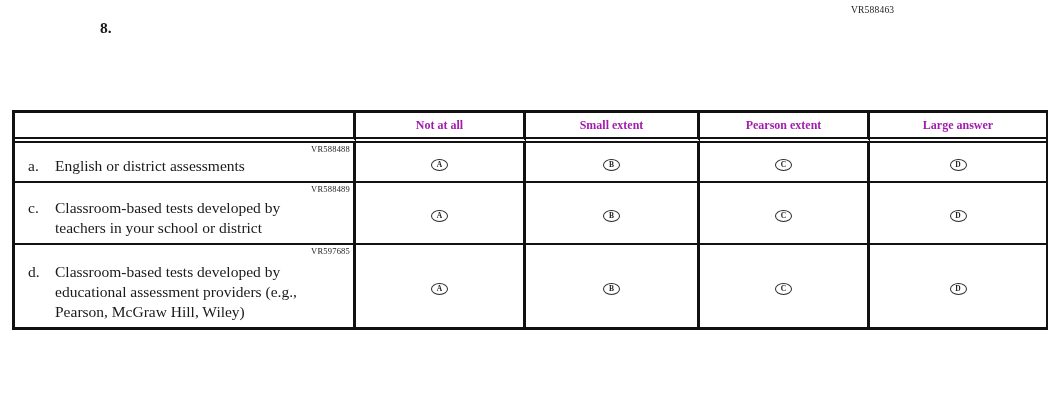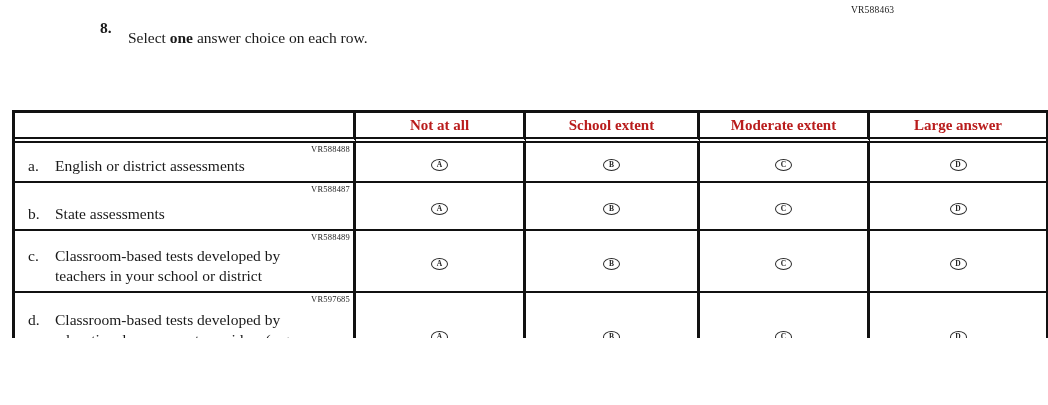--- a/index.html
+++ b/index.html
@@ -52,25 +52,25 @@
     width: 1031px;
     table-layout: fixed;
     border-collapse: separate;
     border-spacing: 0;
     border: 3px solid #111;
   }
   td, th { box-sizing: border-box; }
   th.hcell, th.hcell-empty {
     border-bottom: 6px double #111;
     height: 30px;
-    font-size: 15px;
+    font-size: 12px;
     font-weight: bold;
     text-align: center;
     vertical-align: middle;
-    color: #b91c1c;
+    color: #a21caf;
   }
   .vline { border-right: 3px solid #111; }
   tr.r-a td { height: 40px; }
   tr.r-b td { height: 48px; }
   tr.r-c td { height: 62px; }
   tr.r-d td { height: 82px; }
   tr.r-a td, tr.r-b td, tr.r-c td { border-bottom: 2px solid #111; }
   td.labelcell {
     position: relative;
     vertical-align: bottom;
@@ -108,38 +108,37 @@
 </head>
 <body>
 
 <div class="page">
 
   <div class="code-top">VR588463</div>
 
   <div class="question">
     <div class="qnum">8.</div>
     <div class="qbody">
-      <div class="qinstr"><span>Select </span><span class="b">one</span><span> answer choice on each row.</span></div>
     </div>
   </div>
 
   <table class="matrix">
     <colgroup>
       <col style="width:341px">
       <col style="width:170px">
       <col style="width:174px">
       <col style="width:170px">
       <col style="width:176px">
     </colgroup>
     <thead>
       <tr>
         <th class="hcell-empty vline"></th>
         <th class="hcell vline">Not at all</th>
-        <th class="hcell vline">School extent</th>
-        <th class="hcell vline">Moderate extent</th>
+        <th class="hcell vline">Small extent</th>
+        <th class="hcell vline">Pearson extent</th>
         <th class="hcell">Large answer</th>
       </tr>
     </thead>
     <tbody>
       <tr class="r-a">
         <td class="labelcell vline">
           <div class="vr">VR588488</div>
           <div class="lbl">
             <span class="ltr">a.</span>
             <span class="txt">English or district assessments</span>
@@ -151,41 +150,20 @@
         <td class="opt vline"><span class="bubble">
               <span class="bl">B</span>
             </span></td>
         <td class="opt vline"><span class="bubble">
               <span class="bl">C</span>
             </span></td>
         <td class="opt"><span class="bubble">
               <span class="bl">D</span>
             </span></td>
       </tr>
-      <tr class="r-b">
-        <td class="labelcell vline">
-          <div class="vr">VR588487</div>
-          <div class="lbl">
-            <span class="ltr">b.</span>
-            <span class="txt">State assessments</span>
-          </div>
-        </td>
-        <td class="opt vline"><span class="bubble">
-              <span class="bl">A</span>
-            </span></td>
-        <td class="opt vline"><span class="bubble">
-              <span class="bl">B</span>
-            </span></td>
-        <td class="opt vline"><span class="bubble">
-              <span class="bl">C</span>
-            </span></td>
-        <td class="opt"><span class="bubble">
-              <span class="bl">D</span>
-            </span></td>
-      </tr>
       <tr class="r-c">
         <td class="labelcell vline">
           <div class="vr">VR588489</div>
           <div class="lbl">
             <span class="ltr">c.</span>
             <span class="txt">Classroom-based tests developed by
 teachers in your school or district</span>
           </div>
         </td>
         <td class="opt vline"><span class="bubble">

